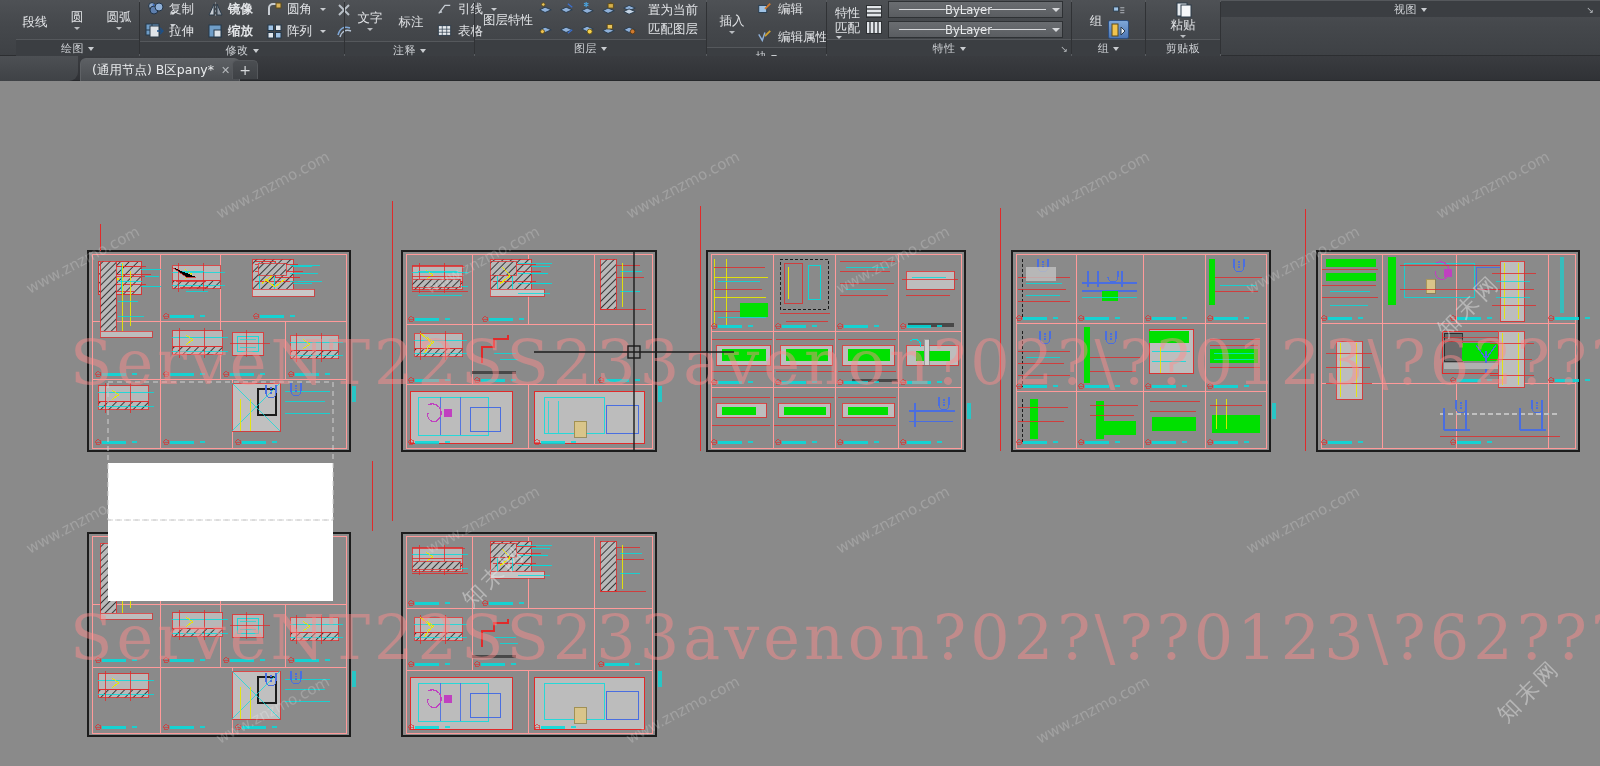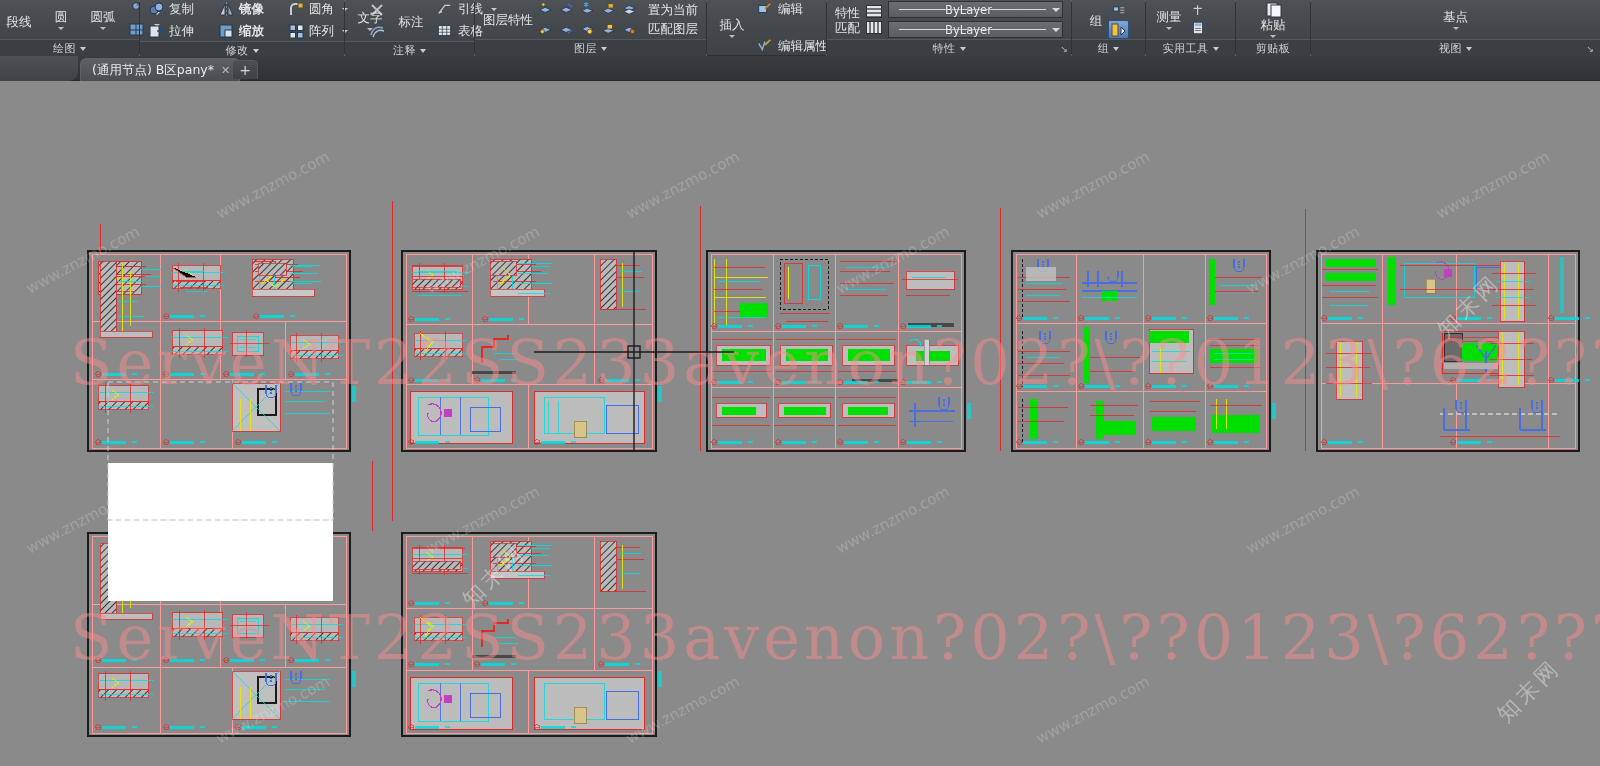--- a/index.html
+++ b/index.html
@@ -12,21 +12,21 @@
   
   #ribbon {
     position:absolute; left:0; top:0; width:1600px; height:56px;
     background:linear-gradient(180deg,#4e5155 0%,#45484c 45%,#3e4145 100%);
     border-bottom:1px solid #2c2e31;
     display:flex; align-items:stretch;
   }
   .panel { position:relative; display:flex; flex-direction:column;
            border-right:1px solid #595c60; height:56px; }
   .panel:after{ content:""; position:absolute; right:-1px; top:2px; bottom:2px; width:1px; background:#303235;}
-  .panel-body { flex:1; display:flex; align-items:center; padding:0 4px; gap:16px; }
+  .panel-body { flex:1; display:flex; align-items:center; padding:0 4px; gap:5px; }
   .panel-title { height:17px; line-height:17px; text-align:center; color:#cfd2d6;
                  font-size:11px; background:#3b3e42; border-top:1px solid #55585c; }
   .panel-title .cap { letter-spacing:.5px; }
   .tri { display:inline-block; width:0;height:0; border-left:3.5px solid transparent;
          border-right:3.5px solid transparent; border-top:4px solid #c9ccd0;
          vertical-align:middle; margin-left:4px; }
   .tri.sm { border-left-width:3px;border-right-width:3px;border-top-width:3.5px; }
 
   .bigbtn { display:flex; flex-direction:column; align-items:center; justify-content:center;
             min-width:34px; padding:1px 3px; color:#e2e4e7; font-size:12.5px; line-height:14px; }
@@ -88,21 +88,21 @@
 
   #whitebox { position:absolute; left:108px; top:382px; width:225px; height:138px;
               background:#ffffff; }
   .crosshair { position:absolute; pointer-events:none; }
 </style>
 </head>
 <body>
 
 <div id="ribbon">
 
-  <div class="panel" style="width:140px;">
+  <div class="panel" style="width:140px;padding-left:16px;">
     <div class="panel-body" style="gap:8px;padding-left:2px;">
       <div class="bigbtn" style="padding-top:6px;">
         <span class="lbl">段线</span>
       </div>
       <div class="bigbtn">
         <span class="lbl">圆</span>
         <span class="dd"></span>
       </div>
       <div class="bigbtn">
         <span class="lbl">圆弧</span>
@@ -335,21 +335,21 @@
       <span class="cap">图层</span><span class="tri"></span>
     </div>
   </div>
 
   <div class="panel" style="width:120px;">
     <div class="panel-body" style="padding-left:8px;gap:6px;">
       <div class="bigbtn">
         <span class="lbl">插入</span>
         <span class="dd"></span>
       </div>
-      <div class="col2" style="gap:18px;">
+      <div class="col2" style="gap:9px;">
         <div class="rowbtn">
           <span class="ico">
               <svg width="15" height="15" viewBox="0 0 17 17">
                 <rect x="2" y="5" width="9" height="8" fill="#9fc2e4" stroke="#24384a"></rect>
                 <path d="M9 9 L15 3" stroke="#d07a2e" stroke-width="2"></path>
               </svg>
             </span>
           <span>编辑</span>
         </div>
         <div class="rowbtn">
@@ -414,71 +414,40 @@
               <path d="M11 5 L11 13 L15 9 Z" fill="#e8eef5" stroke="#2b3a49"></path>
             </svg>
         </span>
       </div>
     </div>
     <div class="panel-title">
       <span class="cap">组</span><span class="tri"></span>
     </div>
   </div>
 
-  <div class="panel" style="width:90px;">
-    <div class="panel-body" style="gap:5px;padding-left:6px;">
-      <div class="bigbtn">
-        <span class="lbl">测量</span>
-        <span class="dd"></span>
-      </div>
-      <div style="display:flex;flex-direction:column;gap:4px;">
-        <span class="ico" style="width:14px;height:13px;">
-            <svg width="14" height="13" viewBox="0 0 17 15">
-              <path d="M8 1 V13 M3 5 H13" stroke="#c6ccd3" stroke-width="1.4"></path>
-            </svg>
-          </span>
-        <span class="ico" style="width:14px;height:14px;">
-            <svg width="14" height="14" viewBox="0 0 17 17">
-              <rect x="3" y="1.5" width="11" height="14" fill="#dfe4ea" stroke="#2b3a49"></rect>
-              <rect x="4.5" y="3" width="8" height="3" fill="#8fb0d8"></rect>
-              <path d="M5 9 H12 M5 11.5 H12" stroke="#2b3a49" stroke-width=".8"></path>
-            </svg>
-          </span>
-      </div>
-    </div>
-    <div class="panel-title">
-      <span class="cap">实用工具</span><span class="tri"></span>
-    </div>
-  </div>
 
   <div class="panel" style="width:75px;">
     <div class="panel-body" style="justify-content:center;">
       <div class="bigbtn">
         <span class="ico" style="width:20px;height:16px;">
           <svg width="20" height="16" viewBox="0 0 20 16">
               <rect x="4" y="1" width="10" height="13" fill="#e7ebef" stroke="#2b3a49"></rect>
               <rect x="8" y="3" width="10" height="12" fill="#f5f7f9" stroke="#2b3a49"></rect>
             </svg>
         </span>
         <span class="lbl">粘贴</span>
         <span class="dd"></span>
       </div>
     </div>
     <div class="panel-title">
       <span class="cap">剪贴板</span>
     </div>
   </div>
 
   <div class="panel" style="width:auto;flex:1;border-right:none;">
-    <div class="panel-body" style="justify-content:center;">
-      <div class="bigbtn">
-        <span class="lbl">基点</span>
-        <span class="dd"></span>
-      </div>
-    </div>
     <div class="panel-title" style="position:relative;">
       <span class="cap">视图</span><span class="tri"></span>
       <span style="position:absolute;right:6px;top:1px;color:#b9bcc0;font-size:9px;">↘</span>
     </div>
   </div>
 </div>
 
 <div id="tabbar">
   <div class="leftnub"></div>
   <div class="filetab" style="left:80px;text-align:center;">

